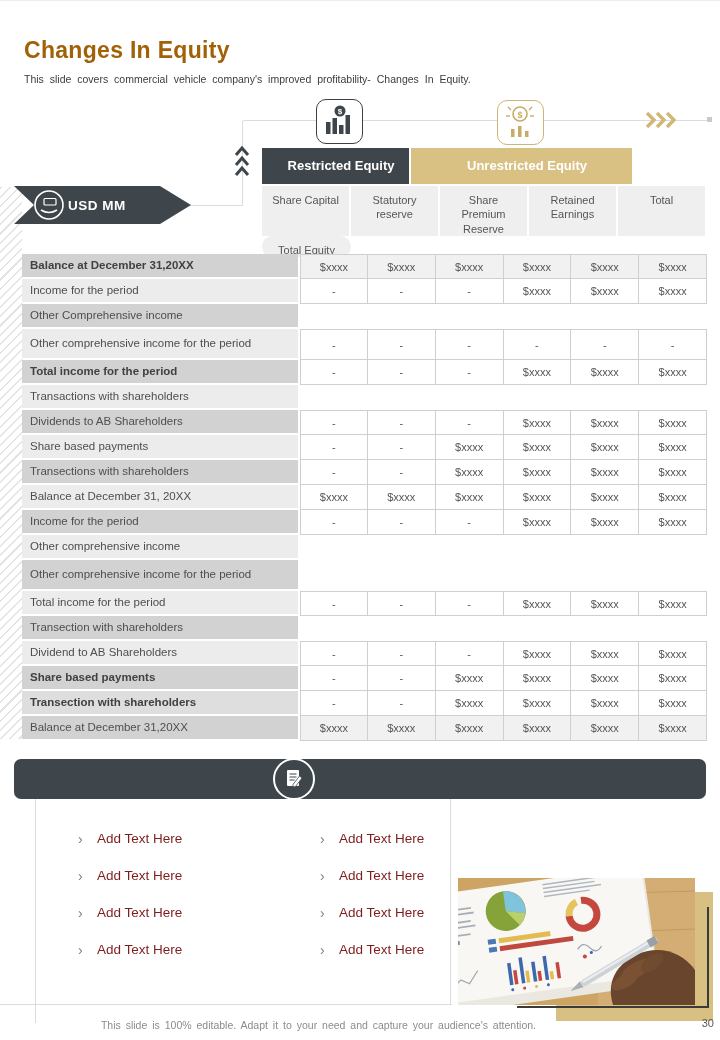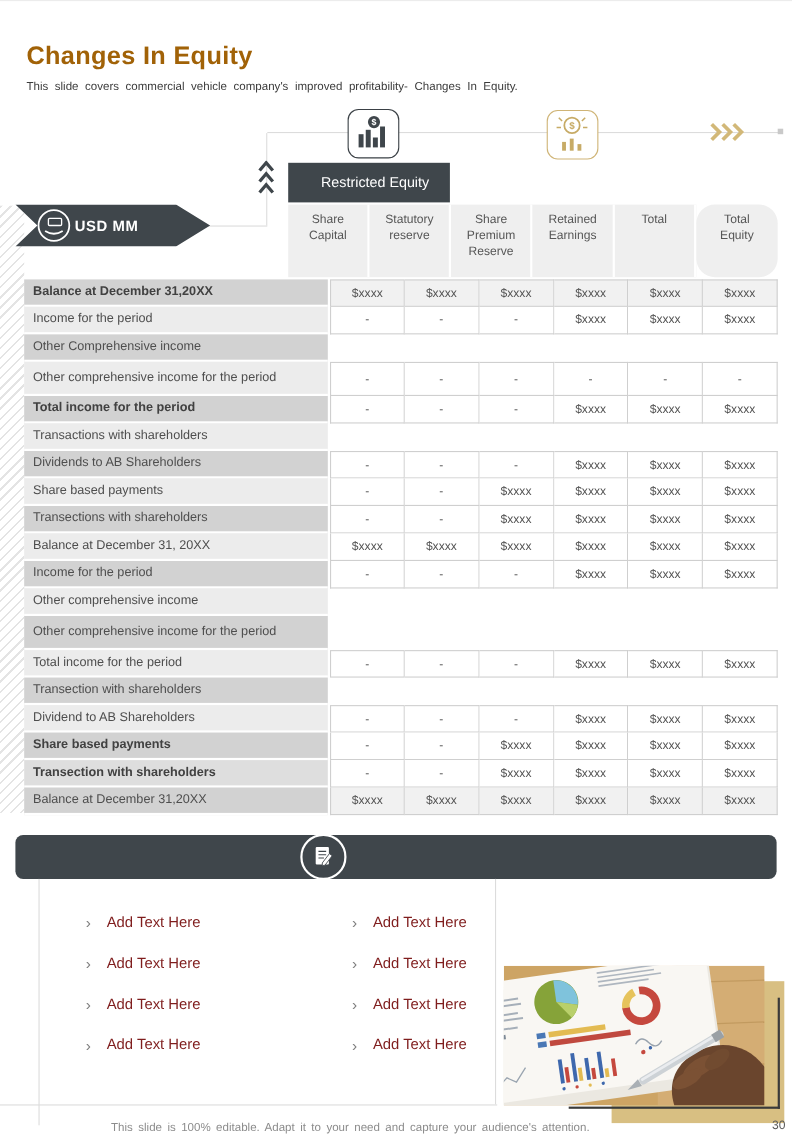--- a/index.html
+++ b/index.html
@@ -20,24 +20,24 @@
   .icon-box.dark{left:316px;top:98px;border:1.5px solid #3a4045;}
   .icon-box.gold{left:497px;top:99px;border:1.5px solid #cfb476;}
 
   
   .badge{position:absolute;left:8px;top:185px;}
   .hatch{position:absolute;left:0;top:186px;width:22px;height:552px;
          background:repeating-linear-gradient(135deg,#e4e4e4 0 1.5px,transparent 1.5px 6.5px);}
 
   
   .group-h{position:absolute;top:147px;height:36px;line-height:36px;text-align:center;
-           color:#fff;font-weight:normal;font-size:13px;padding-left:11px;}
+           color:#fff;font-weight:bold;font-size:13px;padding-left:11px;}
   .group-h.restricted{left:262px;width:147px;background:#3f464b;}
   .group-h.unrestricted{left:411px;width:221px;background:#d9c083;}
-  .col-heads{position:absolute;left:262px;top:185px;width:445px;height:66px;display:grid;grid-template-columns:repeat(6,1fr);}
+  .col-heads{position:absolute;left:262px;top:185px;width:445px;height:66px;display:grid;grid-template-columns:repeat(5,1fr);}
   .colcell{background:#efefef;border-right:2px solid #fff;padding:7px 9px 0;text-align:center;
            font-size:11px;line-height:1.3;color:#565656;}
   .colcell:last-child{border-right:none;border-radius:17px;}
   .rows{position:absolute;left:22px;top:253px;width:685px;}
   .trow{display:flex;height:25px;}
   .trow.tall{height:31px;}
   .tlabel{flex:none;width:276px;margin-right:2px;border-bottom:2px solid #fff;display:flex;align-items:center;
           padding:0 30px 0 8px;font-size:11.5px;line-height:1.2;color:#4e4e4e;}
   .tlabel.dark{background:#d2d2d2;}
   .tlabel.light{background:#ececec;}
@@ -133,20 +133,21 @@
   <div class="hatch"></div>
   <svg class="badge" width="184" height="38" viewBox="0 0 184 38">
     <polygon points="6,0 152,0 183,19 152,38 6,38 26,19" fill="#3f464b"></polygon>
     <circle cx="41" cy="19" r="14" fill="none" stroke="#fff" stroke-width="1.6"></circle>
     <rect x="36" y="12.5" width="12" height="6.5" rx="1" fill="none" stroke="#fff" stroke-width="1.2"></rect>
     <path d="M33 24 q8 5 16 0" fill="none" stroke="#fff" stroke-width="1.6"></path>
     <text x="60" y="24" font-size="13.5" font-weight="bold" fill="#fff" letter-spacing="0.5" font-family="Liberation Sans, DejaVu Sans, sans-serif">USD MM</text>
   </svg>
 
   <div class="group-h restricted">Restricted Equity</div>
+  <div class="group-h unrestricted">Unrestricted Equity</div>
 
   <div class="col-heads">
       <div class="colcell">Share Capital</div>
       <div class="colcell">Statutory reserve</div>
       <div class="colcell">Share Premium Reserve</div>
       <div class="colcell">Retained Earnings</div>
       <div class="colcell">Total</div>
       <div class="colcell">Total Equity</div>
     </div>
 

